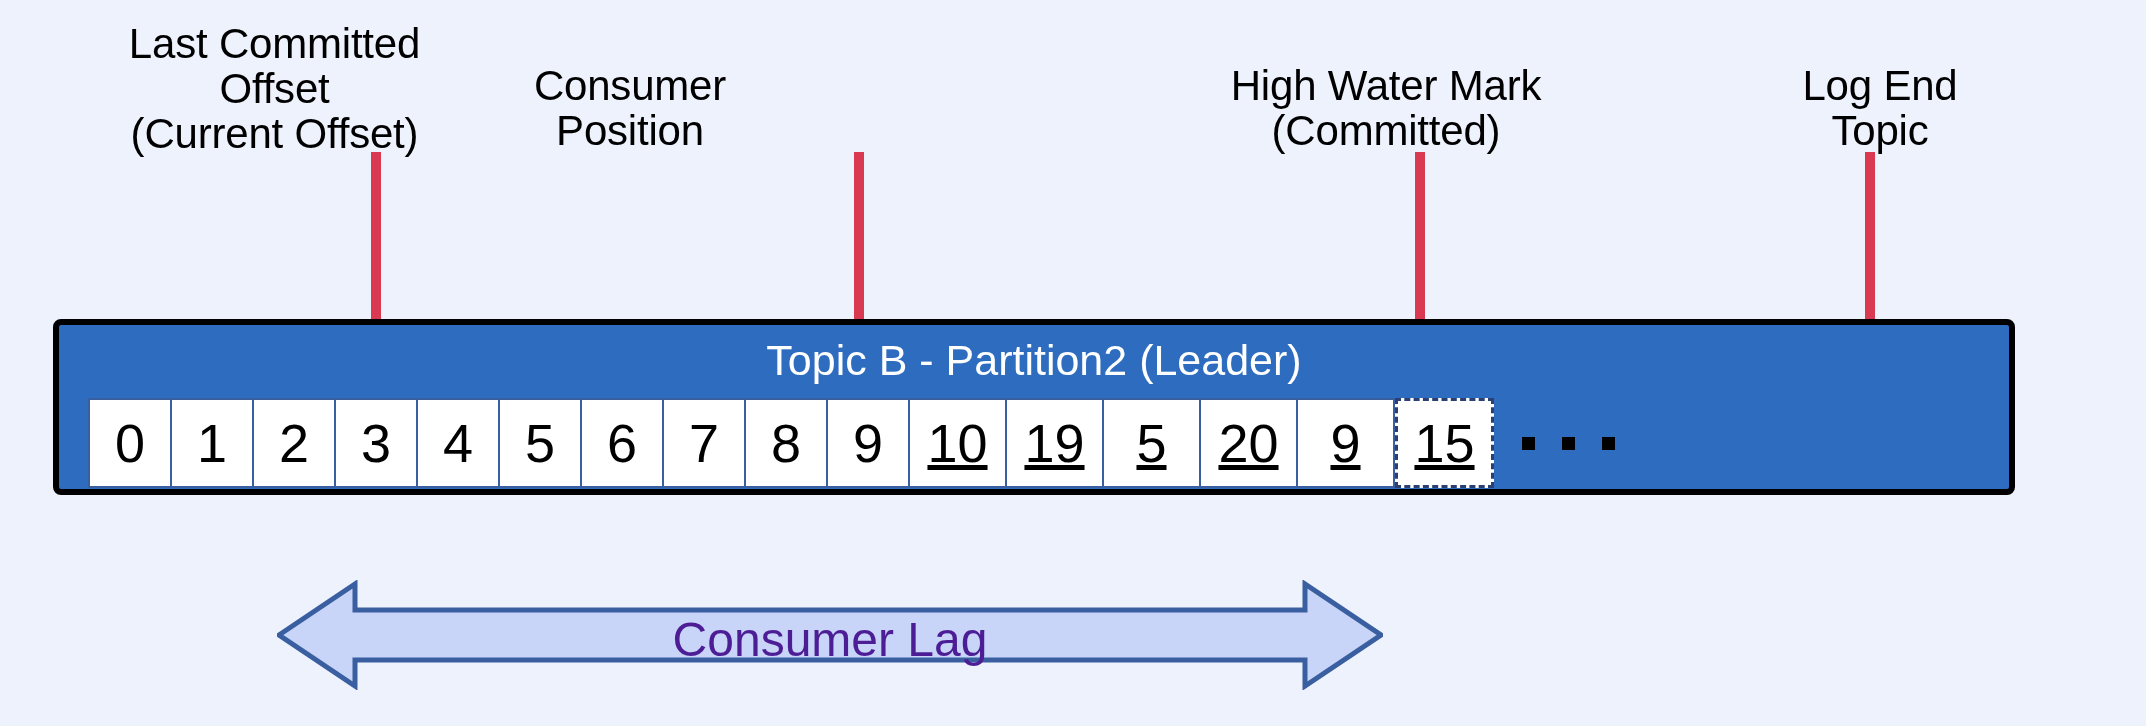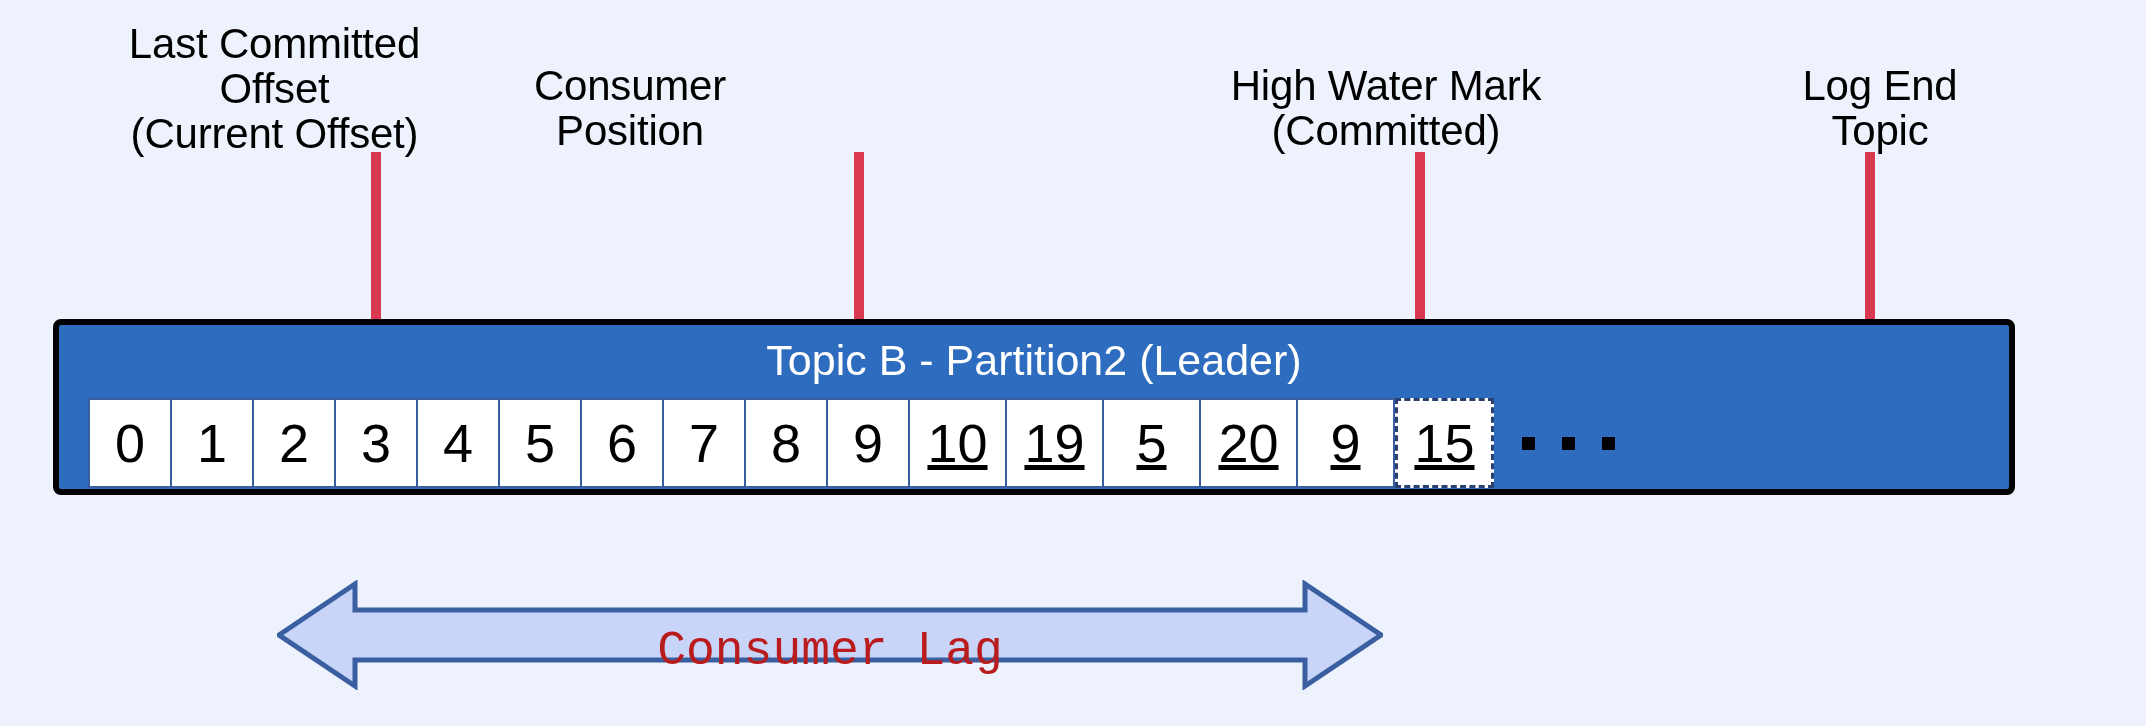--- a/index.html
+++ b/index.html
@@ -125,29 +125,29 @@
     top: 580px;
     width: 1106px;
     height: 110px;
   }
   #consumer-lag-wrap svg {
     display: block;
   }
   #consumer-lag-label {
     position: absolute;
     left: 0;
-    top: 16px;
+    top: 4px;
     width: 1106px;
     height: 110px;
     display: flex;
     align-items: center;
     justify-content: center;
     font-size: 48px;
-    color: #b91c1c;
-    font-family: Liberation Mono, monospace;
+    color: #4c1d95;
+    font-family: Liberation Sans, sans-serif;
     pointer-events: none;
   }
 </style>
 </head>
 <body>
 
 <div id="canvas">
 
   <div class="callout" style="left:102px; top:22px; width:345px;">Last Committed
 Offset

